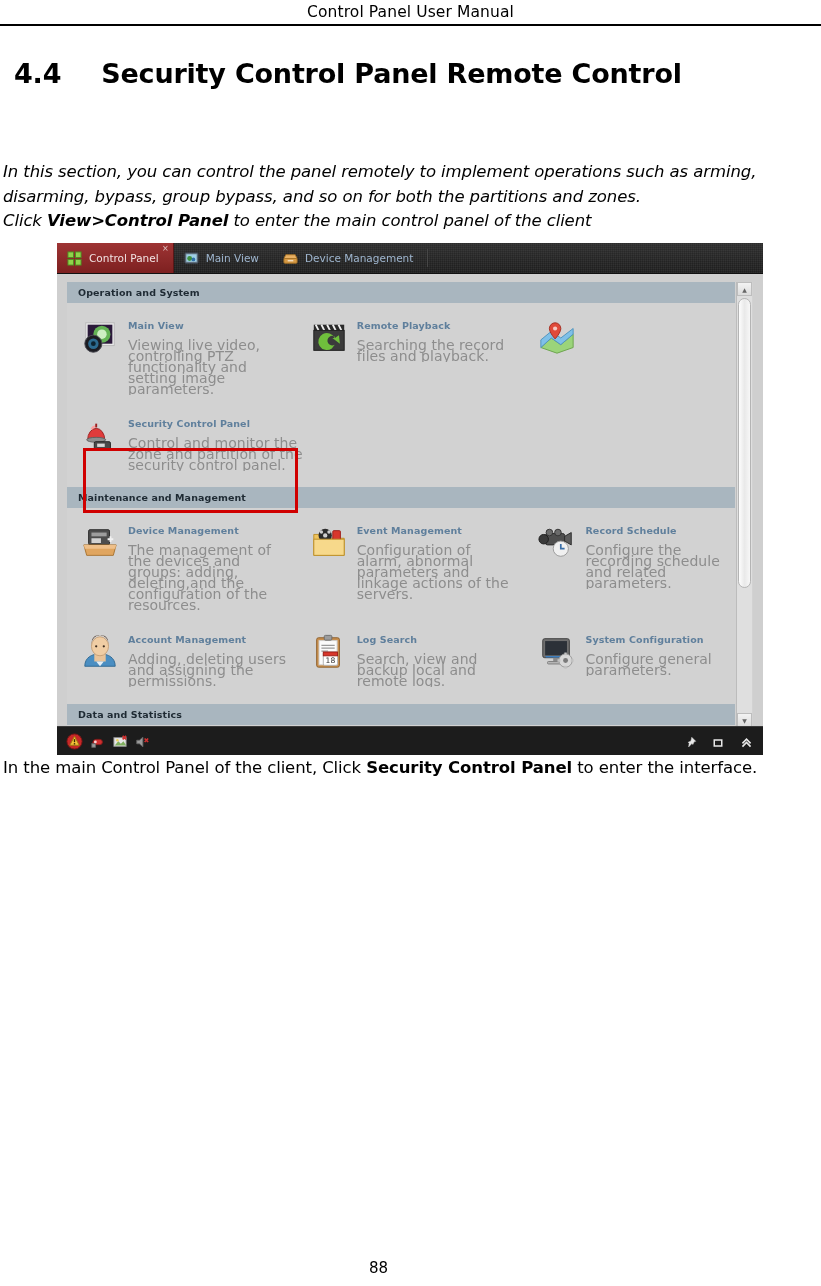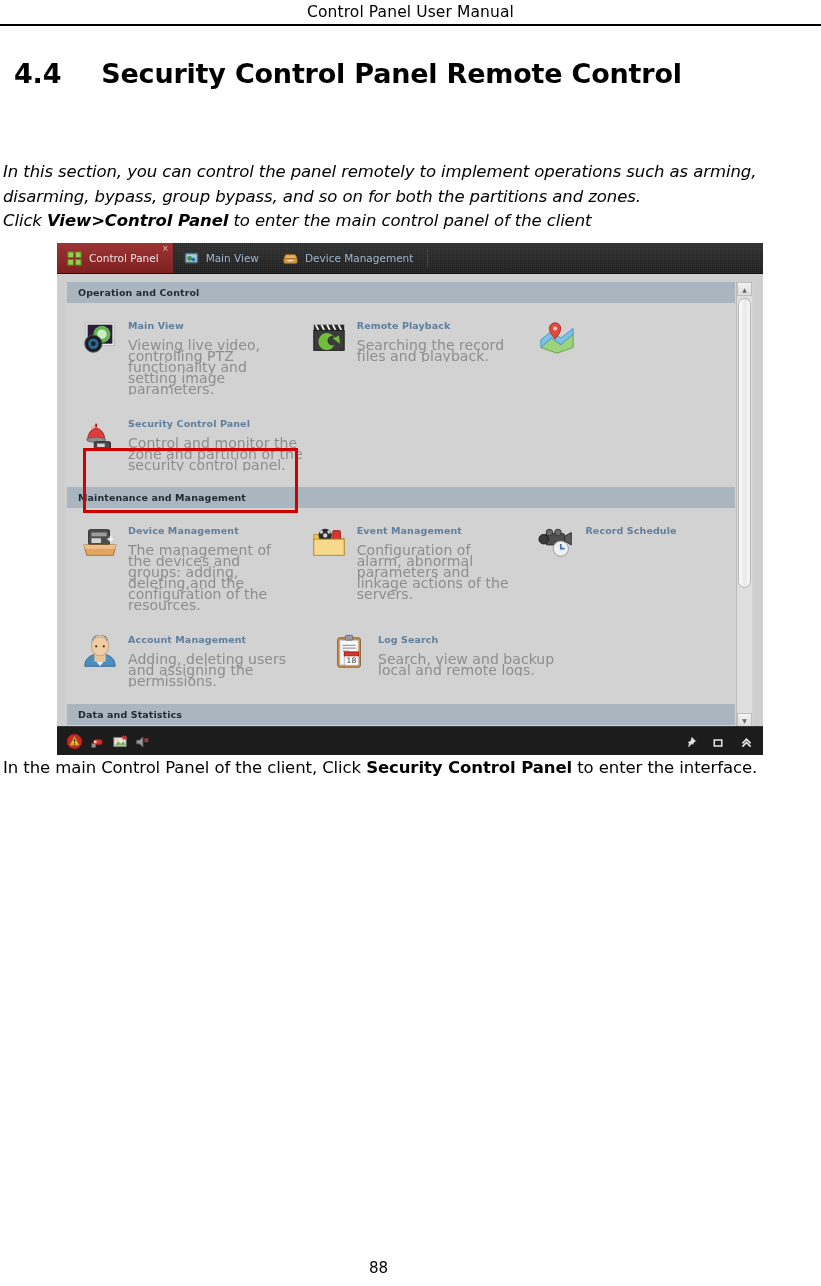--- a/index.html
+++ b/index.html
@@ -303,21 +303,21 @@
       </span>
       <span>Device Management</span>
     </div>
 
     <div class="tab-sep"></div>
   </div>
 
   <div class="client">
     <div class="panel">
 
-      <div class="section-head">Operation and Control</div>
+      <div class="section-head">Operation and System</div>
 
       <div class="mod-row">
 
         <div class="mod w1">
           <span class="mod-icon">
             <svg viewBox="0 0 40 40" width="38" height="38">
               <rect x="5" y="4" width="30" height="24" fill="#e9e9e9" stroke="#b9b9b9"></rect>
               <rect x="7" y="6" width="26" height="20" fill="#2b1a3a"></rect>
               <circle cx="22" cy="16" r="9" fill="#6fcf5a" opacity=".85"></circle>
               <circle cx="22" cy="16" r="5" fill="#cdeec2"></circle>
@@ -424,20 +424,21 @@
               <circle cx="12" cy="9" r="3.5" fill="#6b6b6b" stroke="#343434"></circle>
               <circle cx="21" cy="9" r="3.5" fill="#6b6b6b" stroke="#343434"></circle>
               <path d="M28 13 l7 -4 v13 l-7 -4 z" fill="#5c5c5c" stroke="#2b2b2b"></path>
               <circle cx="6" cy="16" r="5" fill="#3a3a3a" stroke="#1e1e1e"></circle>
               <circle cx="24" cy="26" r="8" fill="#f0f0f0" stroke="#9a9a9a"></circle>
               <path d="M24 21 v5 h4" stroke="#3a6fa8" stroke-width="1.8" fill="none"></path>
             </svg>
           </span>
           <span class="mod-txt">
             <span class="mod-title" style="display:block">Record Schedule</span>
+            <span class="mod-desc" style="display:block">Configure the recording schedule and related parameters.</span>
           </span>
         </div>
       </div>
 
       <div class="mod-row">
 
         <div class="mod w1">
           <span class="mod-icon">
             <svg viewBox="0 0 40 40" width="38" height="38">
               <path d="M4 35 c0 -9 7 -13 16 -13 s16 4 16 13 z" fill="#4a8ec2" stroke="#2f6891"></path>
@@ -466,20 +467,38 @@
               <rect x="14" y="20" width="15" height="4" fill="#d8372c" stroke="#9d1f19"></rect>
               <text x="21.5" y="31.5" font-size="8" font-family="DejaVu Sans, sans-serif" text-anchor="middle" fill="#333">18</text>
             </svg>
           </span>
           <span class="mod-txt">
             <span class="mod-title" style="display:block">Log Search</span>
             <span class="mod-desc" style="display:block">Search, view and backup local and remote logs.</span>
           </span>
         </div>
 
+        <div class="mod w3">
+          <span class="mod-icon">
+            <svg viewBox="0 0 40 40" width="38" height="38">
+              <rect x="5" y="6" width="28" height="20" rx="2" fill="#6f6f6f" stroke="#3c3c3c"></rect>
+              <rect x="7.5" y="8.5" width="23" height="15" fill="#2c3138"></rect>
+              <rect x="16" y="26" width="6" height="4" fill="#8a8a8a"></rect>
+              <rect x="10" y="30" width="18" height="2.6" rx="1" fill="#b5b5b5" stroke="#7e7e7e"></rect>
+              <rect x="8" y="24.2" width="22" height="1.6" fill="#3f7fbf"></rect>
+              <circle cx="29" cy="29" r="7" fill="#d8d8d8" stroke="#9a9a9a"></circle>
+              <circle cx="29" cy="29" r="2.6" fill="#7a7a7a"></circle>
+              <path d="M29 20.5 v3 M29 34.5 v3 M20.5 29 h3 M34.5 29 h3" stroke="#c2c2c2" stroke-width="2.5"></path>
+            </svg>
+          </span>
+          <span class="mod-txt">
+            <span class="mod-title" style="display:block">System Configuration</span>
+            <span class="mod-desc" style="display:block">Configure general parameters.</span>
+          </span>
+        </div>
       </div>
 
       <div class="section-head" style="margin-top:11px">Data and Statistics</div>
 
       <div class="vscroll">
         <div class="vs-btn">▲</div>
         <div class="vs-thumb"></div>
         <div class="vs-btn bottom">▼</div>
       </div>
 

